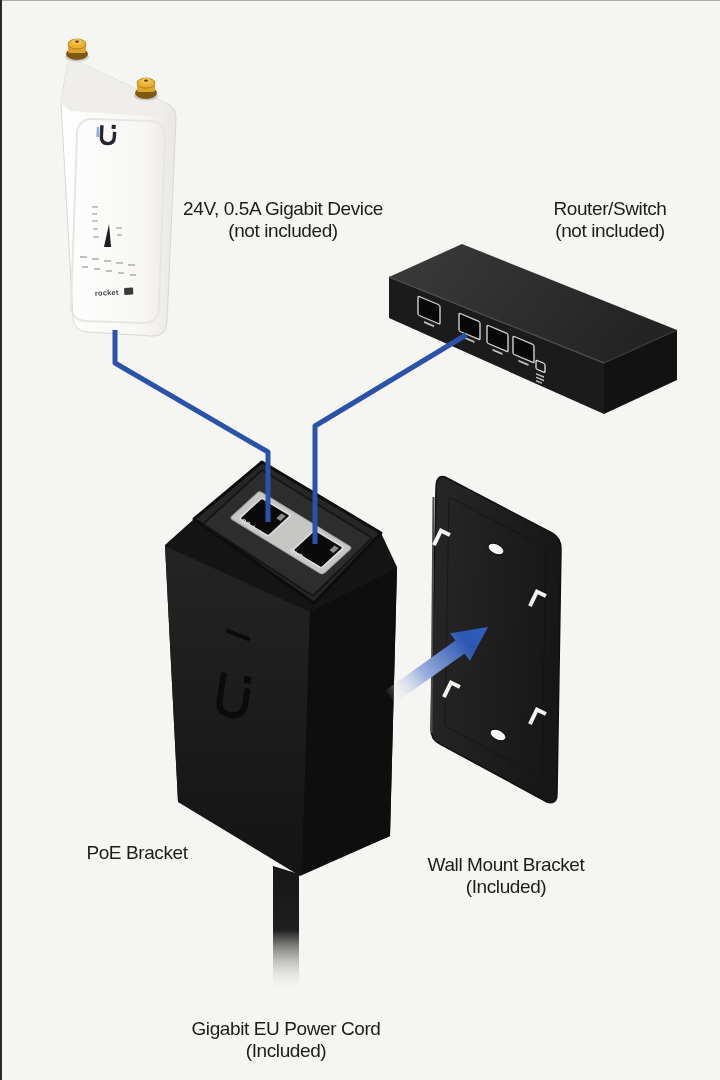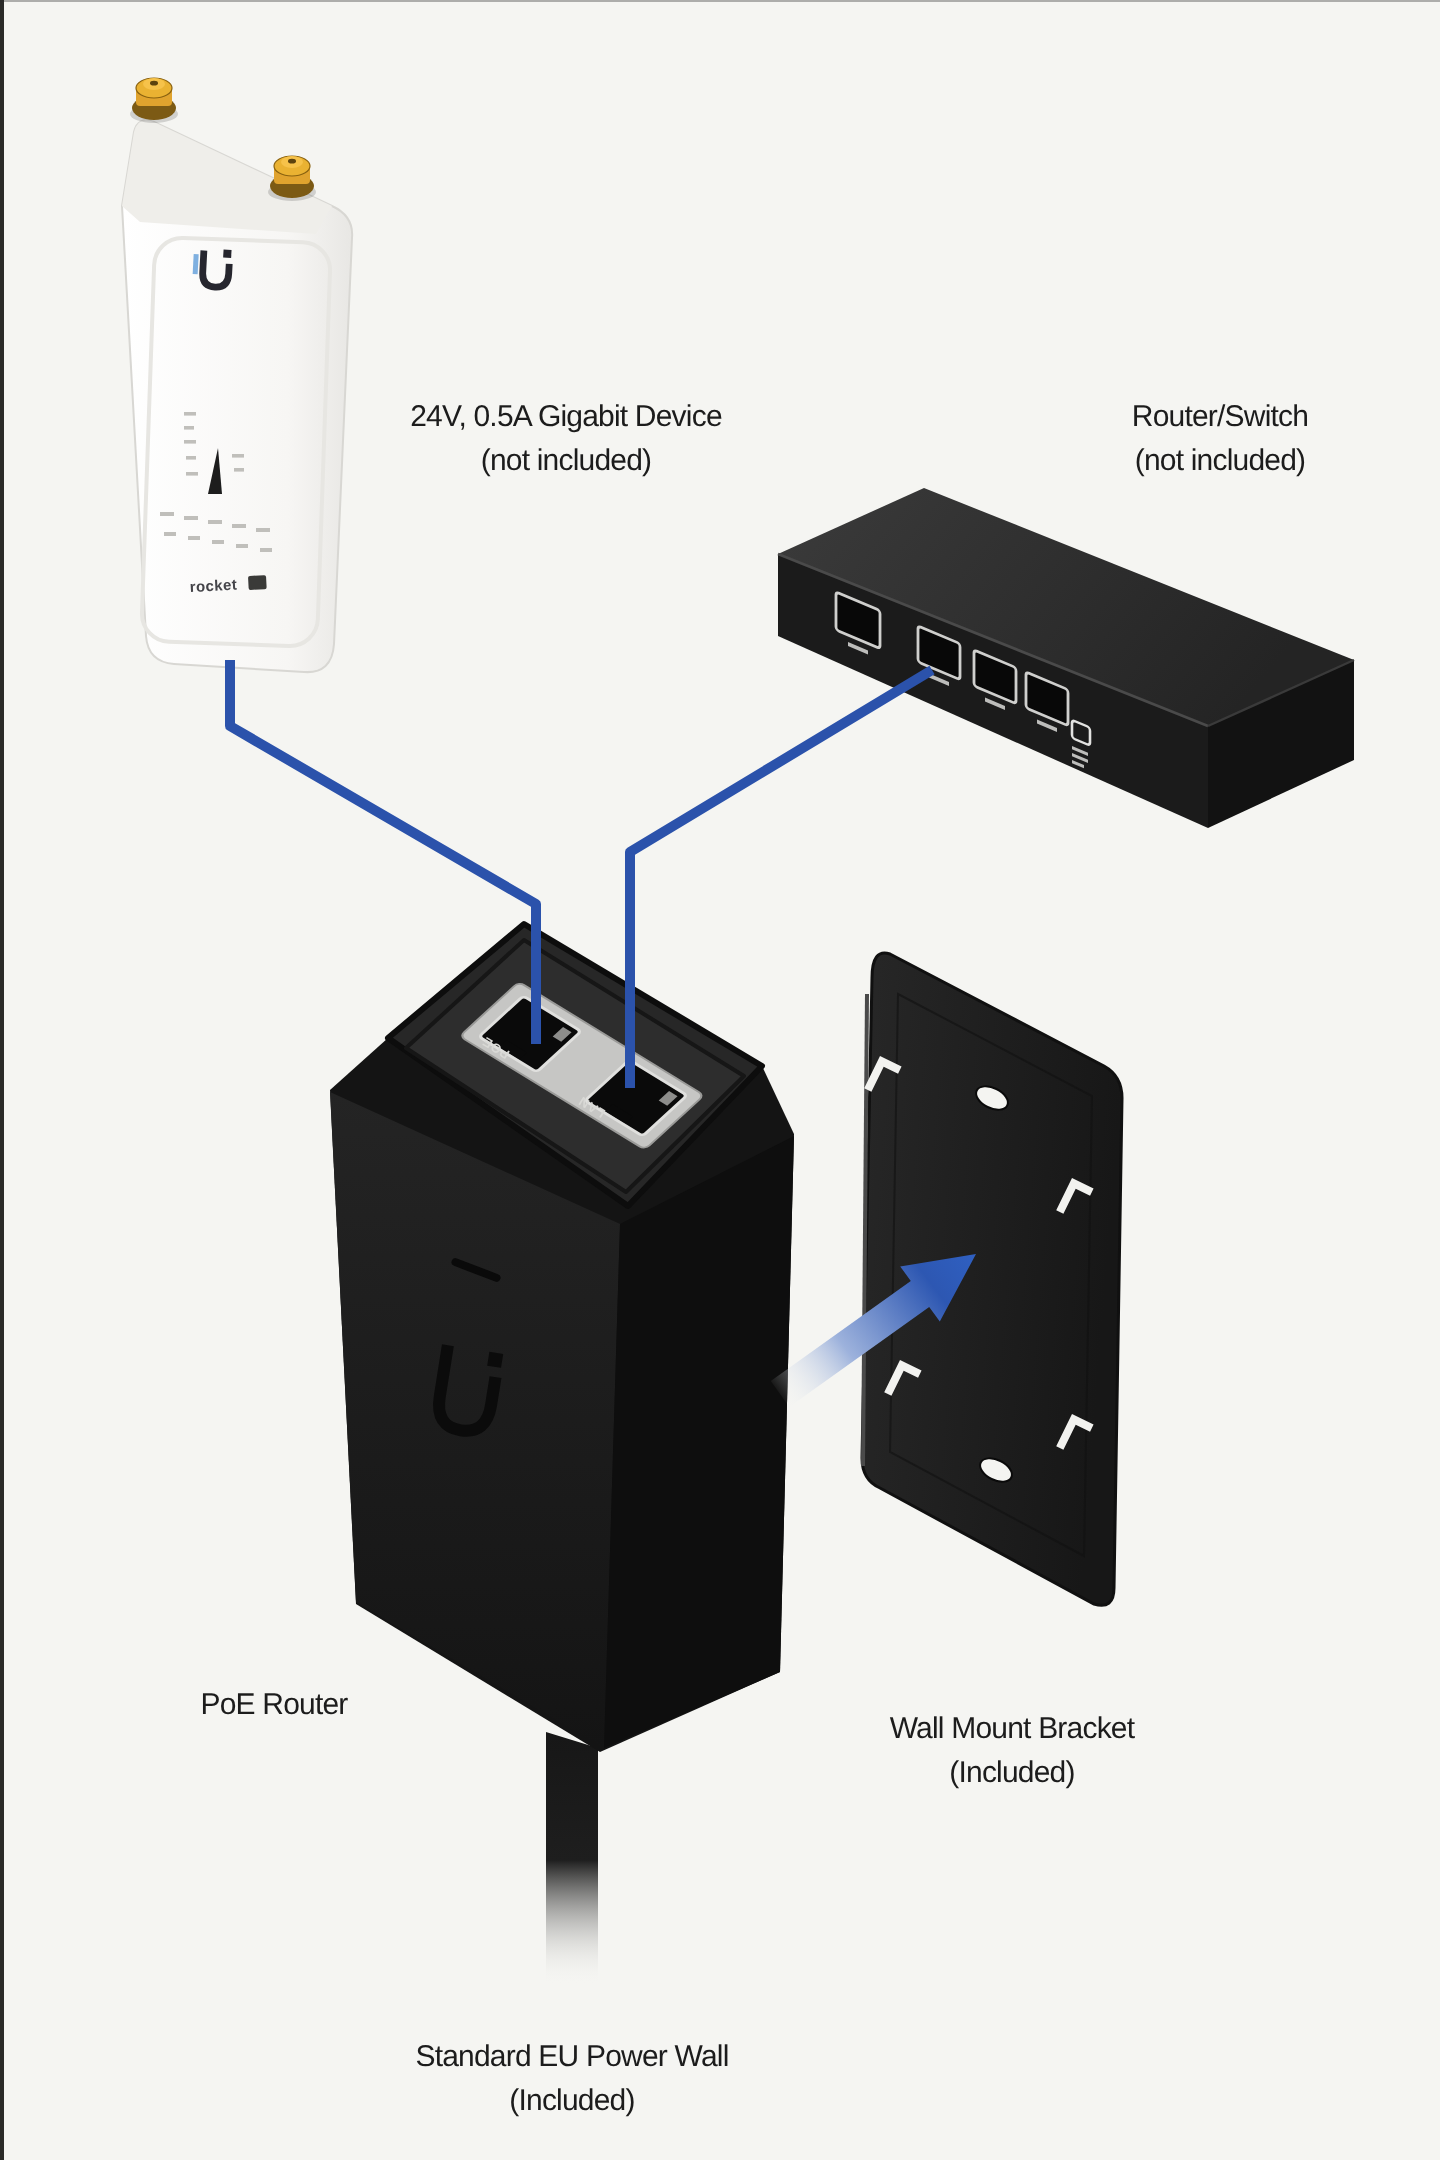--- a/index.html
+++ b/index.html
@@ -6,21 +6,21 @@
   .stage{
     position:relative;width:720px;height:1080px;margin:0 auto;
     background:var(--page-bg,#f5f5f2);overflow:hidden;
     font-family:"Liberation Sans", sans-serif;
   }
   .edge-left{position:absolute;left:0;top:0;width:2px;height:1080px;background:#2a2a28;}
   .edge-top{position:absolute;left:0;top:0;width:720px;height:1px;background:rgba(40,40,40,.35);}
   svg{position:absolute;left:0;top:0;}
   .label{
     position:absolute;text-align:center;color:var(--label-text,#1c1c1c);
-    font-size:15px;line-height:22px;letter-spacing:-0.4px;font-weight:400;
+    font-size:19px;line-height:22px;letter-spacing:-0.4px;font-weight:400;
   }
   .cable{stroke:var(--cable-blue,#2b52ab);stroke-width:5;fill:none;stroke-linejoin:round;}
   .gold{fill:var(--antenna-gold,#e0a32e);}
   .port-label{fill:#d9d9d6;font-family:"Liberation Sans",sans-serif;font-size:6.5px;font-weight:bold;letter-spacing:.3px;}
   .branding{fill:#45454a;font-family:"Liberation Sans",sans-serif;font-size:7.5px;font-weight:bold;letter-spacing:.2px;}
 </style>
 </head>
 <body>
 
 <div class="stage">
@@ -209,23 +209,23 @@
 
   <div class="label" style="left:153px;top:198px;width:260px;">
     <div>24V, 0.5A Gigabit Device</div>
     <div>(not included)</div>
   </div>
   <div class="label" style="left:495px;top:198px;width:230px;">
     <div>Router/Switch</div>
     <div>(not included)</div>
   </div>
   <div class="label" style="left:37px;top:842px;width:200px;">
-    <div>PoE Router</div>
+    <div>PoE Bracket</div>
   </div>
   <div class="label" style="left:394px;top:854px;width:224px;">
     <div>Wall Mount Bracket</div>
     <div>(Included)</div>
   </div>
   <div class="label" style="left:166px;top:1018px;width:240px;">
-    <div>Standard EU Power Wall</div>
+    <div>Gigabit EU Power Cord</div>
     <div>(Included)</div>
   </div>
 </div>
 
 </body></html>

